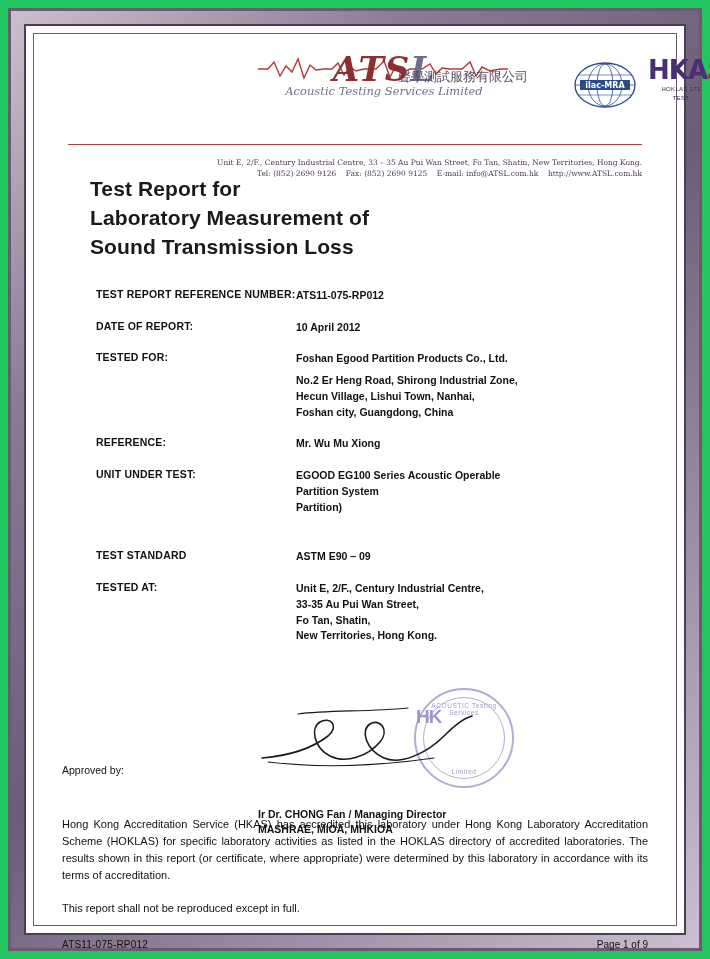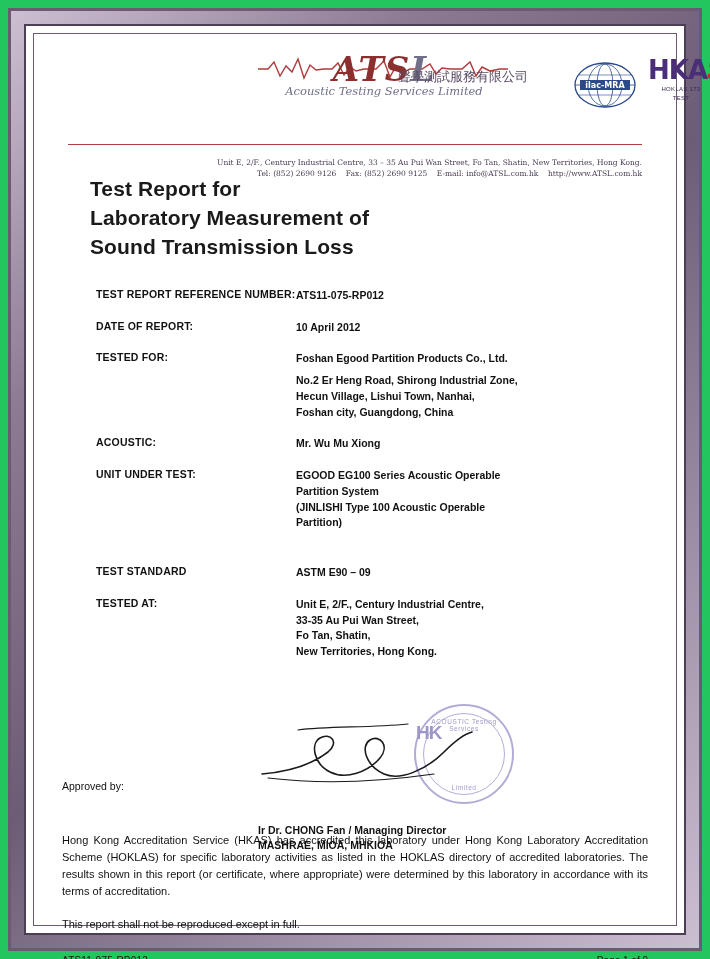--- a/index.html
+++ b/index.html
@@ -349,30 +349,29 @@
             <div class="row">
               <div class="label"></div>
               <div class="value">
                 <div>No.2 Er Heng Road, Shirong Industrial Zone,</div>
                 <div>Hecun Village, Lishui Town, Nanhai,</div>
                 <div>Foshan city, Guangdong, China</div>
               </div>
             </div>
 
             <div class="row">
-              <div class="label">ACOUSTIC:</div>
+              <div class="label">REFERENCE:</div>
               <div class="value">Mr. Wu Mu Xiong</div>
             </div>
 
             <div class="row">
               <div class="label">UNIT UNDER TEST:</div>
               <div class="value justify">
                 <div>EGOOD EG100 Series Acoustic Operable</div>
                 <div>Partition System</div>
-                <div>(JINLISHI Type 100 Acoustic Operable</div>
                 <div>Partition)</div>
               </div>
             </div>
 
             <div class="gap-lg"></div>
 
             <div class="row">
               <div class="label">TEST STANDARD</div>
               <div class="value">ASTM E90 – 09</div>
             </div>

